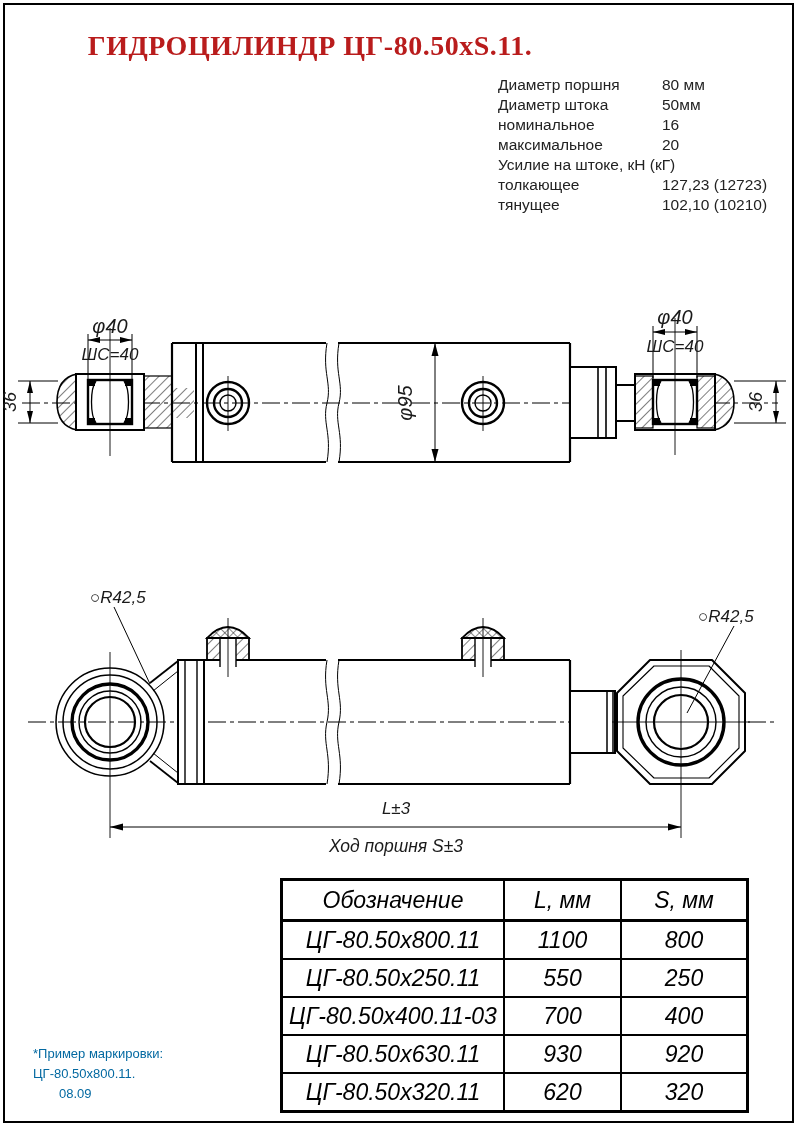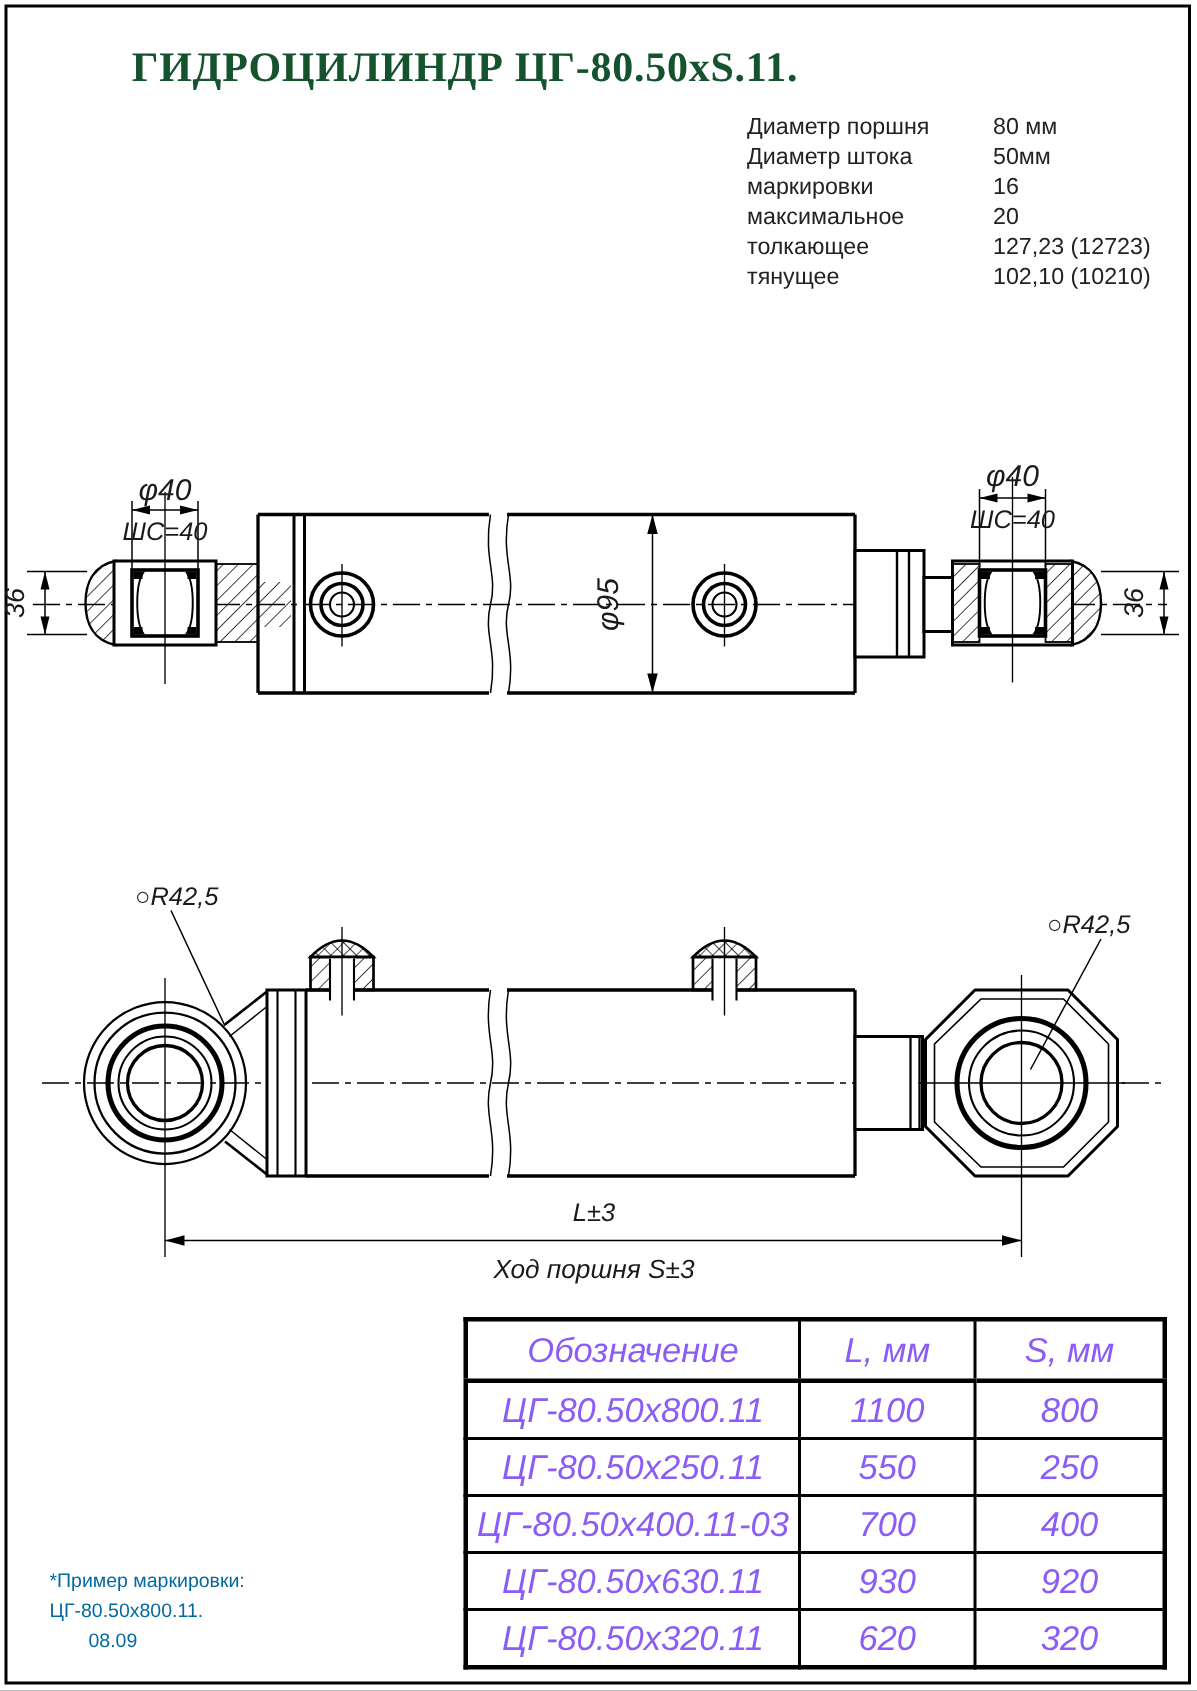--- a/index.html
+++ b/index.html
@@ -4,31 +4,31 @@
 <style>
   html,body{margin:0;padding:0;background:#888;}
   .page{
     position:relative;width:798px;height:1127px;background:#ffffff;
     font-family:"Liberation Sans",sans-serif;color:#111;overflow:hidden;margin:0 auto;
   }
   .frame{position:absolute;left:3px;top:3px;right:4px;bottom:4px;border:2px solid #000;}
   .title{
     position:absolute;left:60px;top:30px;width:500px;text-align:center;
     font-family:"Liberation Serif",serif;font-weight:bold;font-size:28px;
-    letter-spacing:.5px;color:#14532d;white-space:nowrap;
+    letter-spacing:.5px;color:#b91c1c;white-space:nowrap;
   }
   .specs{position:absolute;left:498px;top:75px;width:280px;font-size:15.5px;line-height:20px;color:#222;}
   .spec-row{display:flex;}
   .spec-label{width:164px;flex:none;white-space:nowrap;}
   .spec-value{white-space:nowrap;}
   svg{position:absolute;left:0;}
   svg text{font-family:"Liberation Sans",sans-serif;font-style:italic;fill:#1a1a1a;stroke:none;}
   .spec-table{
-    position:absolute;left:309px;top:878px;border-collapse:collapse;table-layout:fixed;
-    font-style:italic;font-size:23px;color:#8b5cf6;text-align:center;
+    position:absolute;left:280px;top:878px;border-collapse:collapse;table-layout:fixed;
+    font-style:italic;font-size:23px;color:#000000;text-align:center;
   }
   .spec-table td,.spec-table th{border:2px solid #000;font-weight:normal;overflow:hidden;white-space:nowrap;}
   .spec-table{border:3px solid #000;}
   .spec-table thead th{height:36px;border-bottom:3px solid #000;}
   .spec-table tbody td{height:34px;margin-top:21px;}
   .col-name{width:218px;}.col-l{width:113px;}.col-s{width:122px;}
   .footnote{position:absolute;left:33px;top:1044px;font-size:13px;line-height:20px;color:#0369a1;}
   .footnote .indent{padding-left:26px;}
 </style>
 </head>
@@ -42,26 +42,30 @@
   <div class="specs">
     <div class="spec-row">
         <span class="spec-label">Диаметр поршня</span>
         <span class="spec-value">80 мм</span>
       </div>
     <div class="spec-row">
         <span class="spec-label">Диаметр штока</span>
         <span class="spec-value">50мм</span>
       </div>
     <div class="spec-row">
-        <span class="spec-label">маркировки</span>
+        <span class="spec-label">номинальное</span>
         <span class="spec-value">16</span>
       </div>
     <div class="spec-row">
         <span class="spec-label">максимальное</span>
         <span class="spec-value">20</span>
+      </div>
+    <div class="spec-row">
+        <span class="spec-label">Усилие на штоке, кН (кГ)</span>
+        <span class="spec-value"></span>
       </div>
     <div class="spec-row">
         <span class="spec-label">толкающее</span>
         <span class="spec-value">127,23 (12723)</span>
       </div>
     <div class="spec-row">
         <span class="spec-label">тянущее</span>
         <span class="spec-value">102,10 (10210)</span>
       </div>
   </div>

